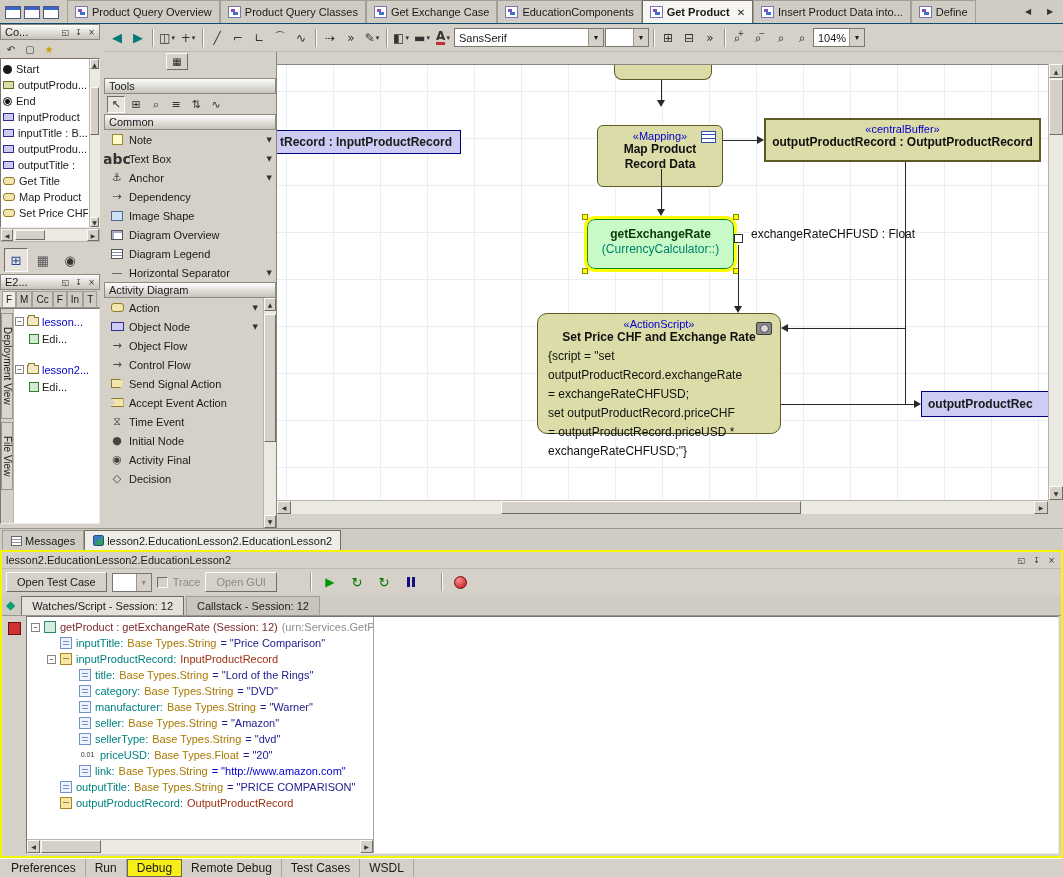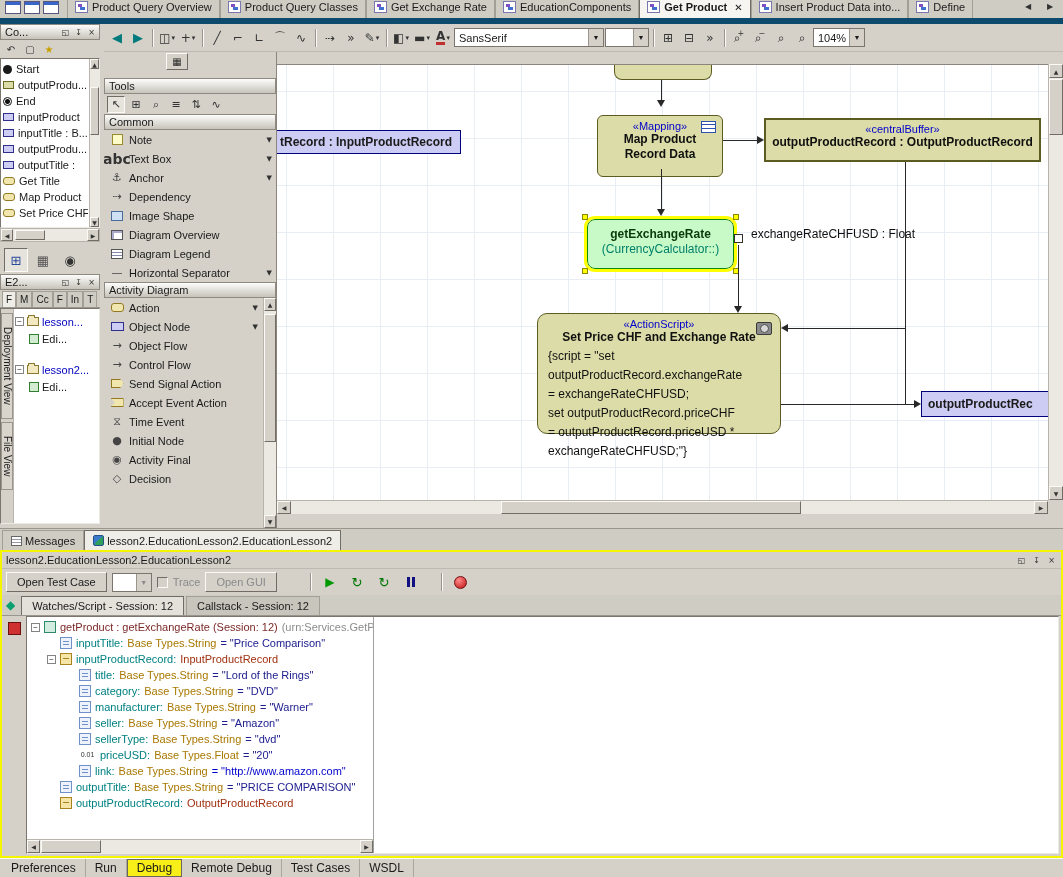--- a/index.html
+++ b/index.html
@@ -2,21 +2,21 @@
 <html><head>
 <meta charset="utf-8">
 <style>
 *{box-sizing:border-box;margin:0;padding:0;cursor:default}
 html,body{width:1063px;height:877px;overflow:hidden}
 body{font-family:"Liberation Sans","DejaVu Sans",sans-serif;font-size:11px;color:#1a1a1a;background:#d5d1c9}
 .app{position:relative;width:1063px;height:877px;background:#d5d1c9;overflow:hidden}
 .rz{border:1px solid;border-color:#fbfaf7 #716d66 #716d66 #fbfaf7;background:#d5d1c9}
 .sk{border:1px solid;border-color:#716d66 #fbfaf7 #fbfaf7 #716d66}
 
-.tabbar{position:absolute;left:0;top:0;width:1063px;height:24px;background:#cfccc4;border-bottom:6px solid #0c4a6e;display:flex;align-items:flex-end}
+.tabbar{position:absolute;left:0;top:0;width:1063px;height:24px;background:#cfccc4;border-bottom:1px solid #0c4a6e;display:flex;align-items:flex-end}
 .winicos{display:flex;gap:3px;padding:0 8px 4px 5px;align-items:center}
 .winico{width:16px;height:13px;background:#fff;border:1px solid #56567e;position:relative}
 .winico::before{content:"";position:absolute;left:0;top:0;right:0;height:3px;background:#3a66c8}
 .tabs{display:flex;overflow:hidden;flex:1;align-items:flex-end}
 .tab{height:23px;display:flex;align-items:center;gap:4px;padding:0 7px;border:1px solid #a39f97;border-bottom:none;background:#cfccc4;white-space:nowrap}
 .tab.active{background:#f6f5f1;font-weight:bold;border-color:#716d66}
 .tabico{width:13px;height:12px;background:#fff;border:1px solid #7a76b0;position:relative;flex:none}
 .tabico::before{content:"";position:absolute;left:2px;top:2px;width:4px;height:3px;background:#8050c0}
 .tabico::after{content:"";position:absolute;right:2px;bottom:2px;width:5px;height:3px;background:#4070d0}
 .tclose{font-size:10px;margin-left:3px;color:#202020}
@@ -202,21 +202,21 @@
       <div class="tab">
           <span class="tabico"></span>
           <span>Product Query Overview</span>
         </div>
       <div class="tab">
           <span class="tabico"></span>
           <span>Product Query Classes</span>
         </div>
       <div class="tab">
           <span class="tabico"></span>
-          <span>Get Exchange Rate</span>
+          <span>Get Exchange Case</span>
         </div>
       <div class="tab">
           <span class="tabico"></span>
           <span>EducationComponents</span>
         </div>
       <div class="tab active">
           <span class="tabico"></span>
           <span>Get Product</span>
           <span class="tclose">✕</span>
         </div>
@@ -542,21 +542,21 @@
 
     <div class="node tan" style="left:337px;top:0;width:98px;height:15px;border-top:none;border-radius:0 0 8px 8px"></div>
 
     <div class="ev" style="left:384px;top:15px;height:20px"></div>
     <div class="ah d" style="left:380px;top:35px"></div>
 
     <div class="node lav" style="left:0;top:65px;width:184px;height:24px;border-left:none;padding-left:3px">
         <span>tRecord : InputProductRecord</span>
       </div>
 
-    <div class="node tan" style="left:320px;top:50px;width:126px;height:62px;border-radius:6px;padding-top:4px">
+    <div class="node tan" style="left:320px;top:60px;width:126px;height:62px;border-radius:6px;padding-top:4px">
       <div class="stype">«Mapping»</div>
       <div class="nname">Map Product</div>
       <div class="nname">Record Data</div>
       <span class="mapico"></span>
     </div>
 
     <div class="node tan" style="left:487px;top:53px;width:277px;height:44px;border-width:2px;padding-top:3px">
       <div class="stype">«centralBuffer»</div>
       <div class="nname">outputProductRecord : OutputProductRecord</div>
     </div>

